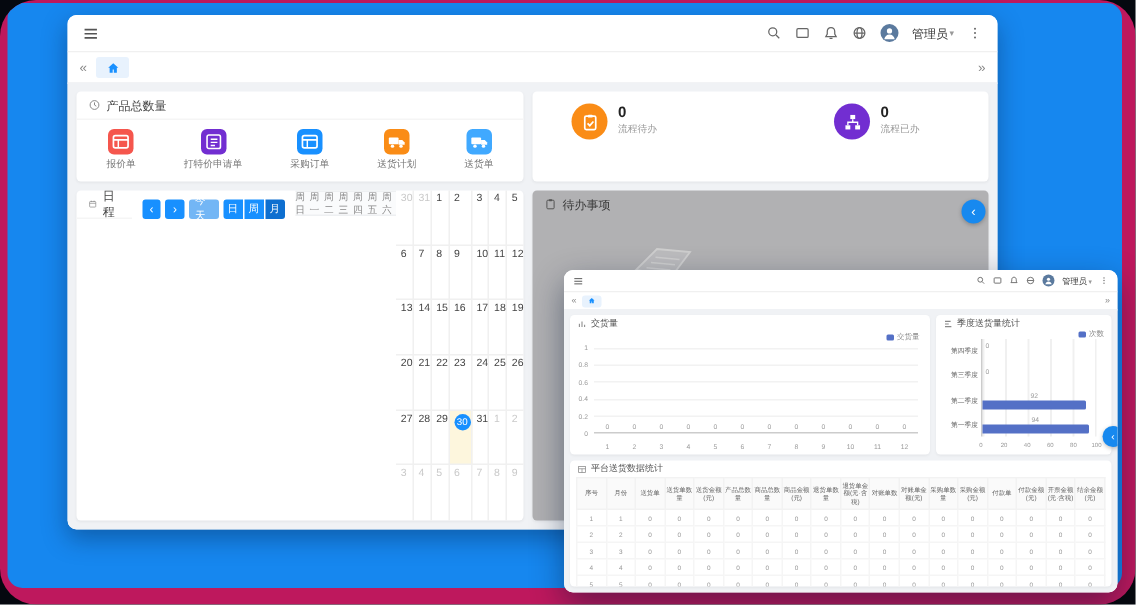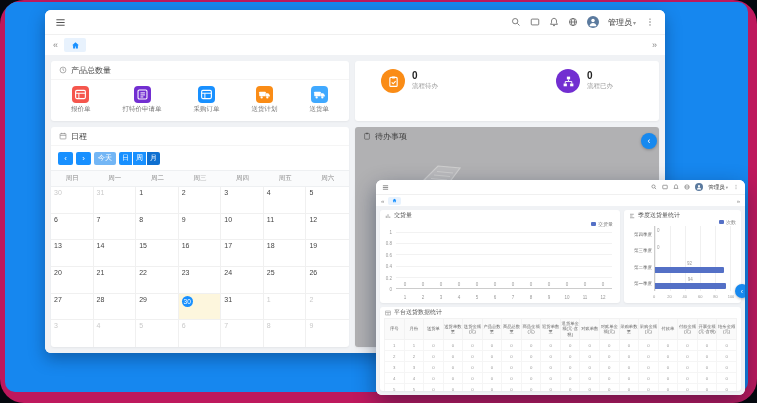--- a/index.html
+++ b/index.html
@@ -47,21 +47,21 @@
   .spacer{flex:1}
 
   .content{position:absolute;left:0;right:0;bottom:0;background:#f0f2f5}
   .w1 .content{top:45px}
   .w2 .content{top:26px}
   .card{position:absolute;background:#fff;border-radius:3px;box-shadow:0 1px 2px rgba(0,0,0,.05)}
 
   
   .card-menu{left:6px;top:6px;width:298px;height:60px}
   .card-todo{left:310px;top:6px;right:6px;height:60px}
-  .card-cal{left:6px;top:72px;width:298px;bottom:6px;display:flex;flex-direction:column}
+  .card-cal{left:6px;top:72px;width:298px;bottom:6px;display:flex;flex-direction:row}
   .card-msg{left:310px;top:72px;right:6px;bottom:6px;background:#b1b1b3}
 
   .card-title{display:flex;align-items:center;gap:4px;font-size:8px;color:#444;height:18px;padding:0 8px;border-bottom:1px solid #f5f5f5}
   .card-title svg{width:8px;height:8px}
   .card-msg .card-title{border-bottom:none;color:#3a3a3a}
 
   .menu-items{display:flex;justify-content:space-around;align-items:center;height:40px;padding:0 4px}
   .menu-item{display:flex;flex-direction:column;align-items:center;gap:2px}
   .mi-icon{width:17px;height:17px;border-radius:4px;display:flex;align-items:center;justify-content:center}
   .mi-icon svg{width:13px;height:13px}

